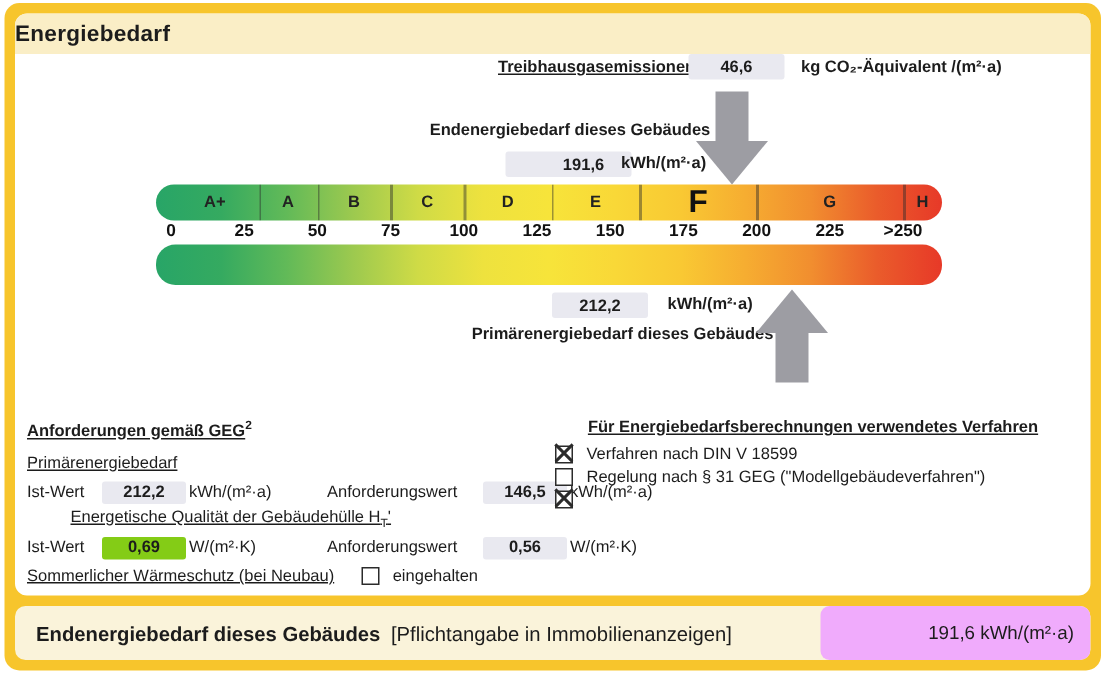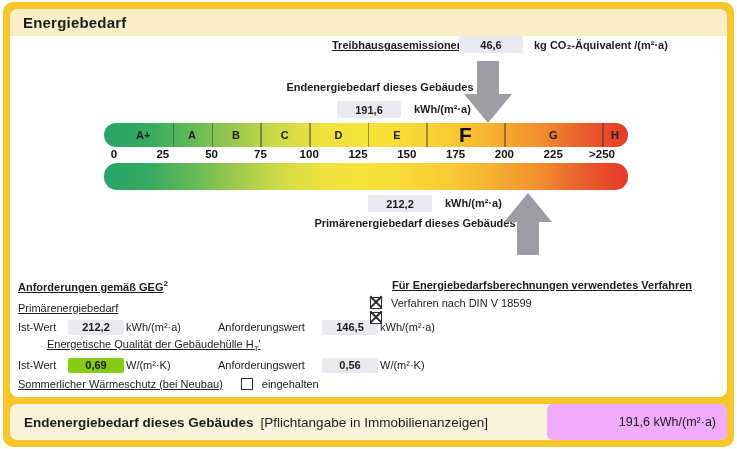--- a/index.html
+++ b/index.html
@@ -10,21 +10,21 @@
   }
   .gold{
     position:absolute;left:3px;top:2px;width:731px;height:445px;
     border-radius:10px;padding:7px;box-sizing:border-box;background:#f7c52c;
   }
   .panel{
     position:relative;width:717px;height:388px;background:#fff;
     border-radius:8px;overflow:hidden;
   }
   .hdr{
-    height:27px;display:flex;align-items:center;padding-left:13px;
+    height:27px;display:flex;align-items:center;
     font-weight:bold;font-size:15px;letter-spacing:.2px;background:#faeec6;
   }
   .a{position:absolute;}
   .u{text-decoration:underline;}
   .valbox{
     background:#e9e9f0;display:flex;align-items:center;justify-content:center;
     font-weight:bold;font-size:11px;border-radius:2px;
   }
   
   [data-name="emissions-label"]{left:322px;top:30px;font-weight:bold;text-decoration:underline;}
@@ -104,21 +104,21 @@
 
   <div class="panel" data-name="energiebedarf-panel">
 
     <div class="hdr" data-name="panel-title" style="background: rgb(250, 238, 198);">Energiebedarf</div>
 
     <span class="a" data-name="emissions-label">Treibhausgasemissionen</span>
     <span class="a valbox" data-name="emissions-value" style="background: rgb(233, 233, 240);">46,6</span>
     <span class="a" data-name="emissions-unit">kg CO₂-Äquivalent /(m²·a)</span>
 
     <span class="a" data-name="endenergie-label">Endenergiebedarf dieses Gebäudes</span>
-    <span class="a valbox" data-name="endenergie-value" style="background: rgb(233, 233, 240);">191,6</span>
+    <span class="a valbox" data-name="endenergie-value" style="background: rgb(233, 233, 240); padding-left: 20px;">191,6</span>
     <span class="a" data-name="endenergie-unit">kWh/(m²·a)</span>
 
     <div class="a arrow" data-name="endenergie-arrow" style="left: 454.003px;">
       <div class="arrow-shaft" data-name="arrow-shaft" style="background: rgb(157, 157, 163);"></div>
       <div class="arrow-head-down" data-name="arrow-down-icon" style="border-top-color: rgb(157, 157, 163);"></div>
     </div>
 
     <div class="a scale" data-name="energy-scale">
       <div class="bar-top" data-name="scale-class-bar" style="background: linear-gradient(90deg, rgb(40, 165, 103), rgb(53, 170, 96), rgb(98, 186, 88), rgb(156, 201, 79), rgb(207, 219, 70), rgb(238, 226, 62), rgb(247, 228, 58), rgb(249, 216, 55), rgb(249, 201, 51), rgb(246, 173, 49), rgb(241, 142, 47), rgb(234, 92, 43), rgb(231, 57, 40));">
           <div class="scale-letter" data-name="scale-class-a+" style="left: 10px; width: 58.56px;">A+</div>
@@ -195,20 +195,24 @@
     </div>
 
     <div class="a vf-block" data-name="verfahren-block">
       <div class="vf-heading" data-name="verfahren-heading">Für Energiebedarfsberechnungen verwendetes Verfahren</div>
       <div data-name="verfahren-list">
           <div class="vf-item" data-name="verfahren-item">
             <span class="cb" data-checked="true" data-name="verfahren-checkbox"></span>
             <span data-name="verfahren-item-label">Verfahren nach DIN V 18599</span>
           </div>
           <div class="vf-item" data-name="verfahren-item">
+            <span class="cb" data-checked="false" data-name="verfahren-checkbox"></span>
+            <span data-name="verfahren-item-label">Regelung nach § 31 GEG ("Modellgebäudeverfahren")</span>
+          </div>
+          <div class="vf-item" data-name="verfahren-item">
             <span class="cb" data-checked="true" data-name="verfahren-checkbox"></span>
           </div>
         </div>
     </div>
 
   </div>
 
   <div class="footer" data-name="footer-bar" style="background: rgb(250, 243, 218);">
     <div class="footer-left" data-name="footer-left">
       <span class="footer-title" data-name="footer-title">Endenergiebedarf dieses Gebäudes</span>

